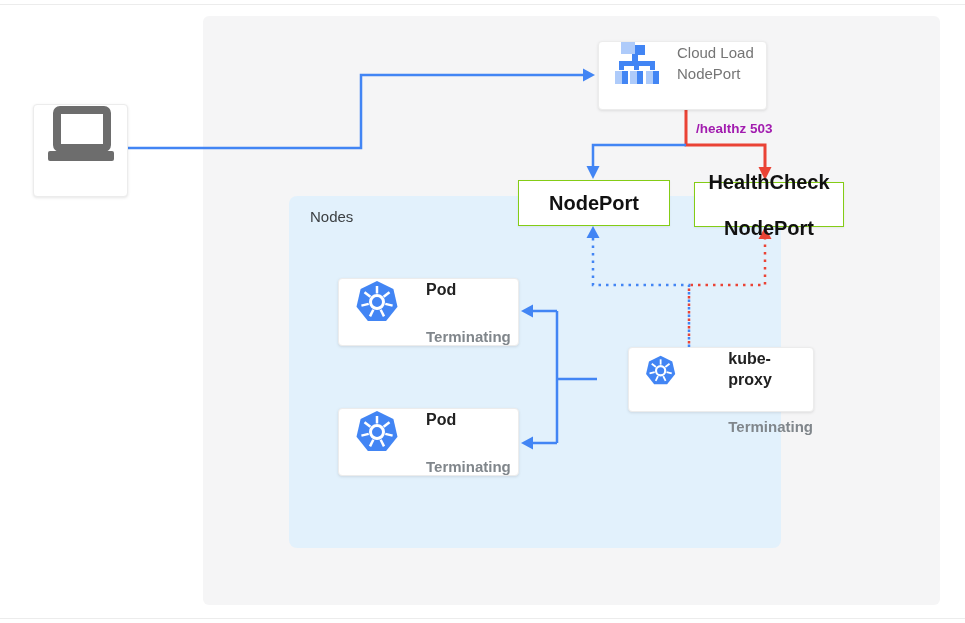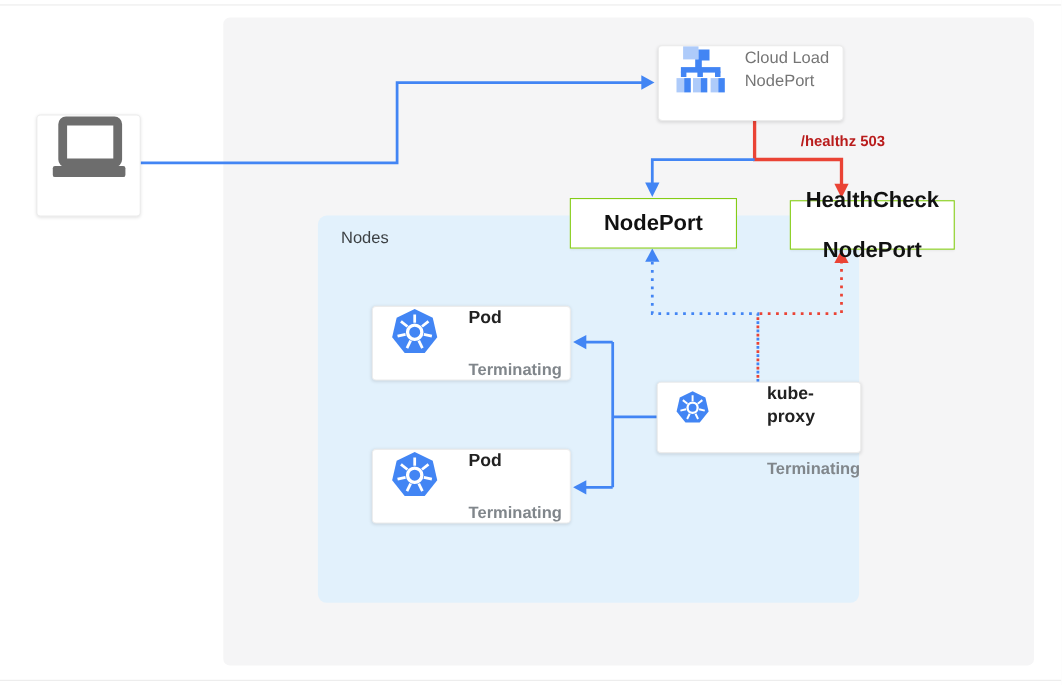--- a/index.html
+++ b/index.html
@@ -17,26 +17,26 @@
   }
   .client-card{left:33px;top:104px;width:93px;height:91px;justify-content:center;}
   .clb-card{left:598px;top:41px;width:169px;height:69px;padding-left:14px;box-sizing:border-box;}
   .clb-text{margin-left:18px;font-size:15px;line-height:21px;color:#757575;}
   .port-box{
     position:absolute;background:#fff;border:1px solid #84cc16;display:flex;flex-direction:column;
     align-items:center;justify-content:center;font-weight:bold;color:#111;font-size:20px;line-height:20px;
     box-shadow:0 1px 2px rgba(0,0,0,.06);
   }
   .nodeport-box{left:518px;top:180px;width:150px;height:44px;}
-  .hc-box{left:718px;top:182px;width:148px;height:43px;gap:26px;}
-  .healthz{position:absolute;left:696px;top:121px;font-size:13.5px;font-weight:bold;color:#b91c1c;margin-left:32px;}
+  .hc-box{left:694px;top:182px;width:148px;height:43px;gap:26px;}
+  .healthz{position:absolute;left:696px;top:121px;font-size:13.5px;font-weight:bold;color:#a21caf;}
   .k8s-card{box-sizing:border-box;padding-left:16px;}
   .pod1{left:338px;top:278px;width:181px;height:68px;}
   .pod2{left:338px;top:408px;width:181px;height:68px;}
-  .kproxy{left:597px;top:347px;width:186px;height:65px;gap:25px;}
+  .kproxy{left:628px;top:347px;width:186px;height:65px;gap:25px;}
   .k8s-text{margin-left:27px;font-weight:bold;}
   .k8s-title{font-size:16px;color:#212121;line-height:21px;}
   .k8s-sub{font-size:15px;color:#80868B;line-height:20px;margin-top:27px;}
   svg.overlay{position:absolute;left:0;top:0;pointer-events:none;}
 </style>
 </head>
 <body>
 
 <div class="canvas">
 

